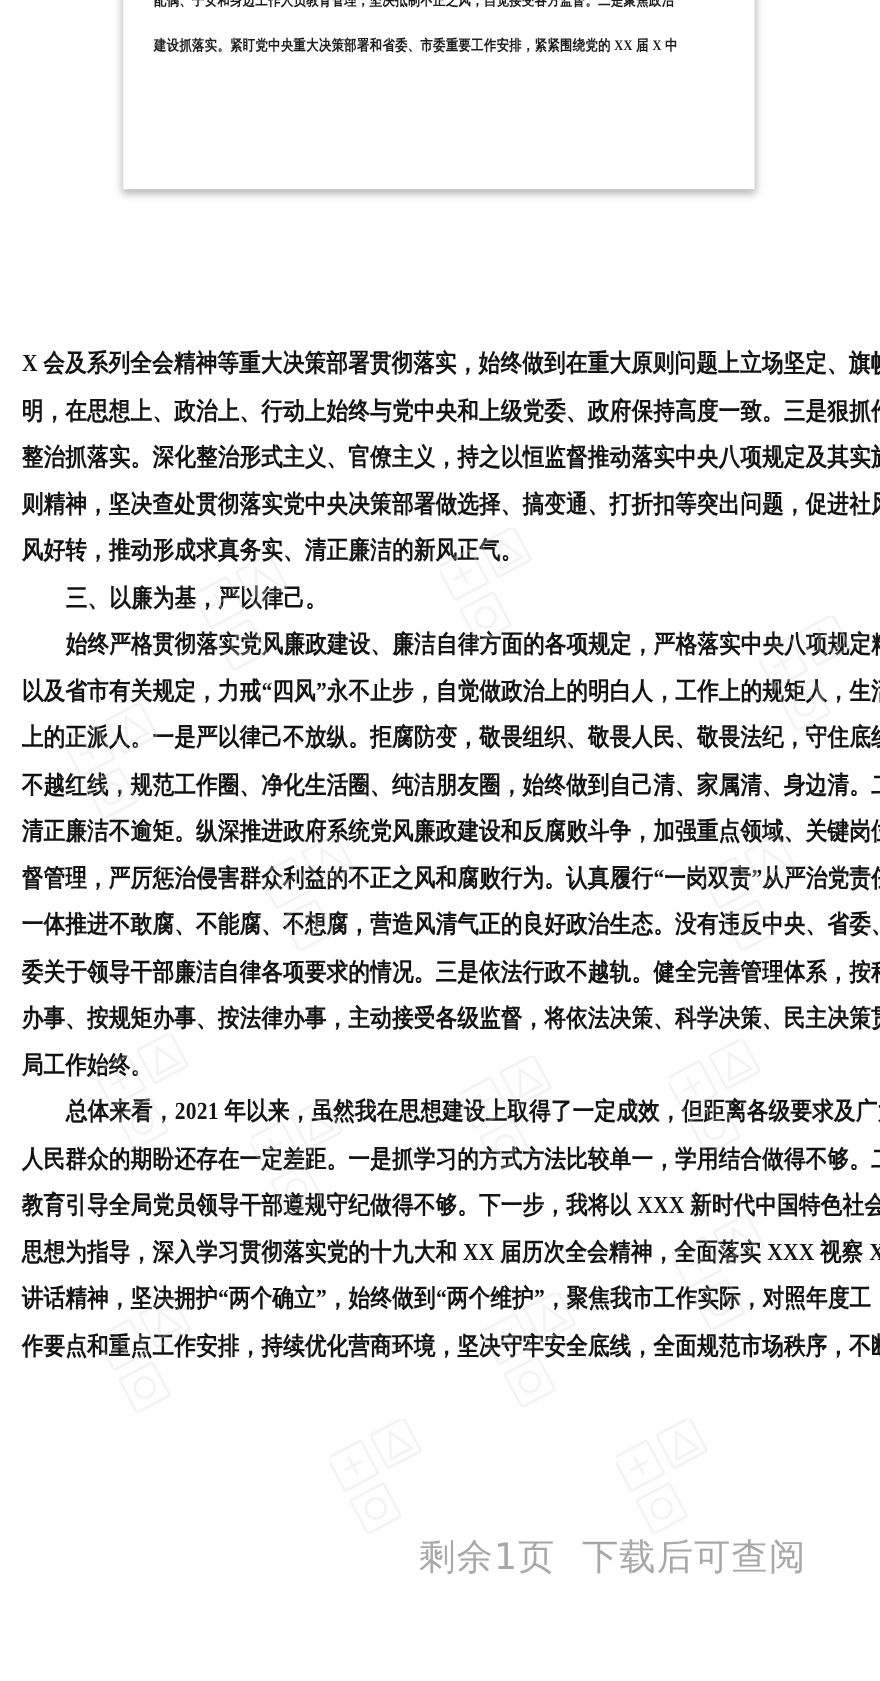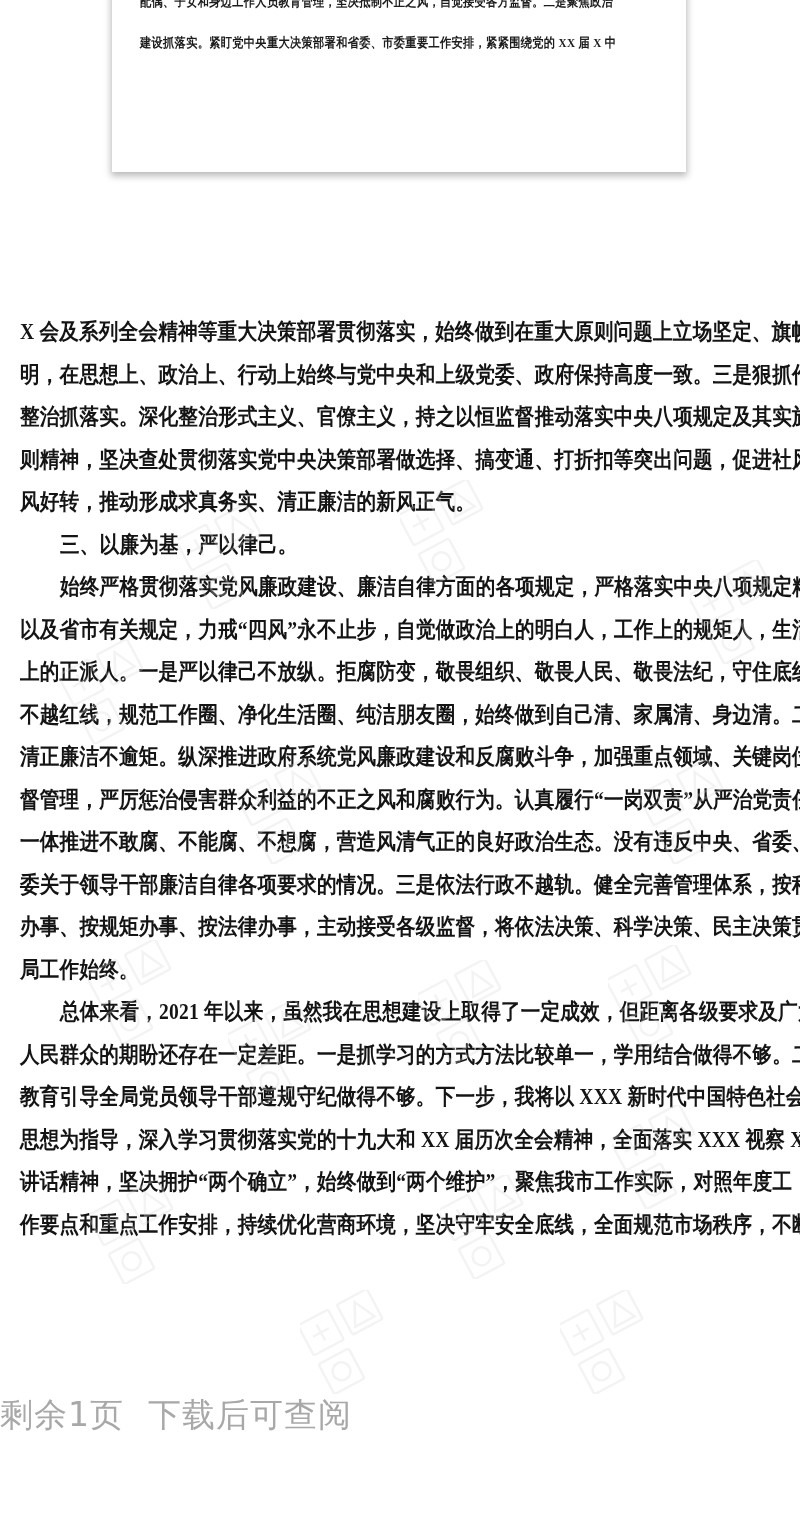--- a/index.html
+++ b/index.html
@@ -104,21 +104,21 @@
     opacity: 0.30;
   }
   .wm svg { width: 100%; height: 100%; display: block; }
 
   
   .footer {
     position: absolute;
     left: 0;
     top: 1395px;
     width: 733px;
-    text-align: left;
+    text-align: right;
     z-index: 6;
   }
   .footer-text {
     display: inline-block;
     font-family: "DejaVu Sans", "Liberation Sans", sans-serif;
     font-size: 33px;
     line-height: 1.2;
     color: #a8a8a8;
     letter-spacing: 1px;
     font-weight: 400;

